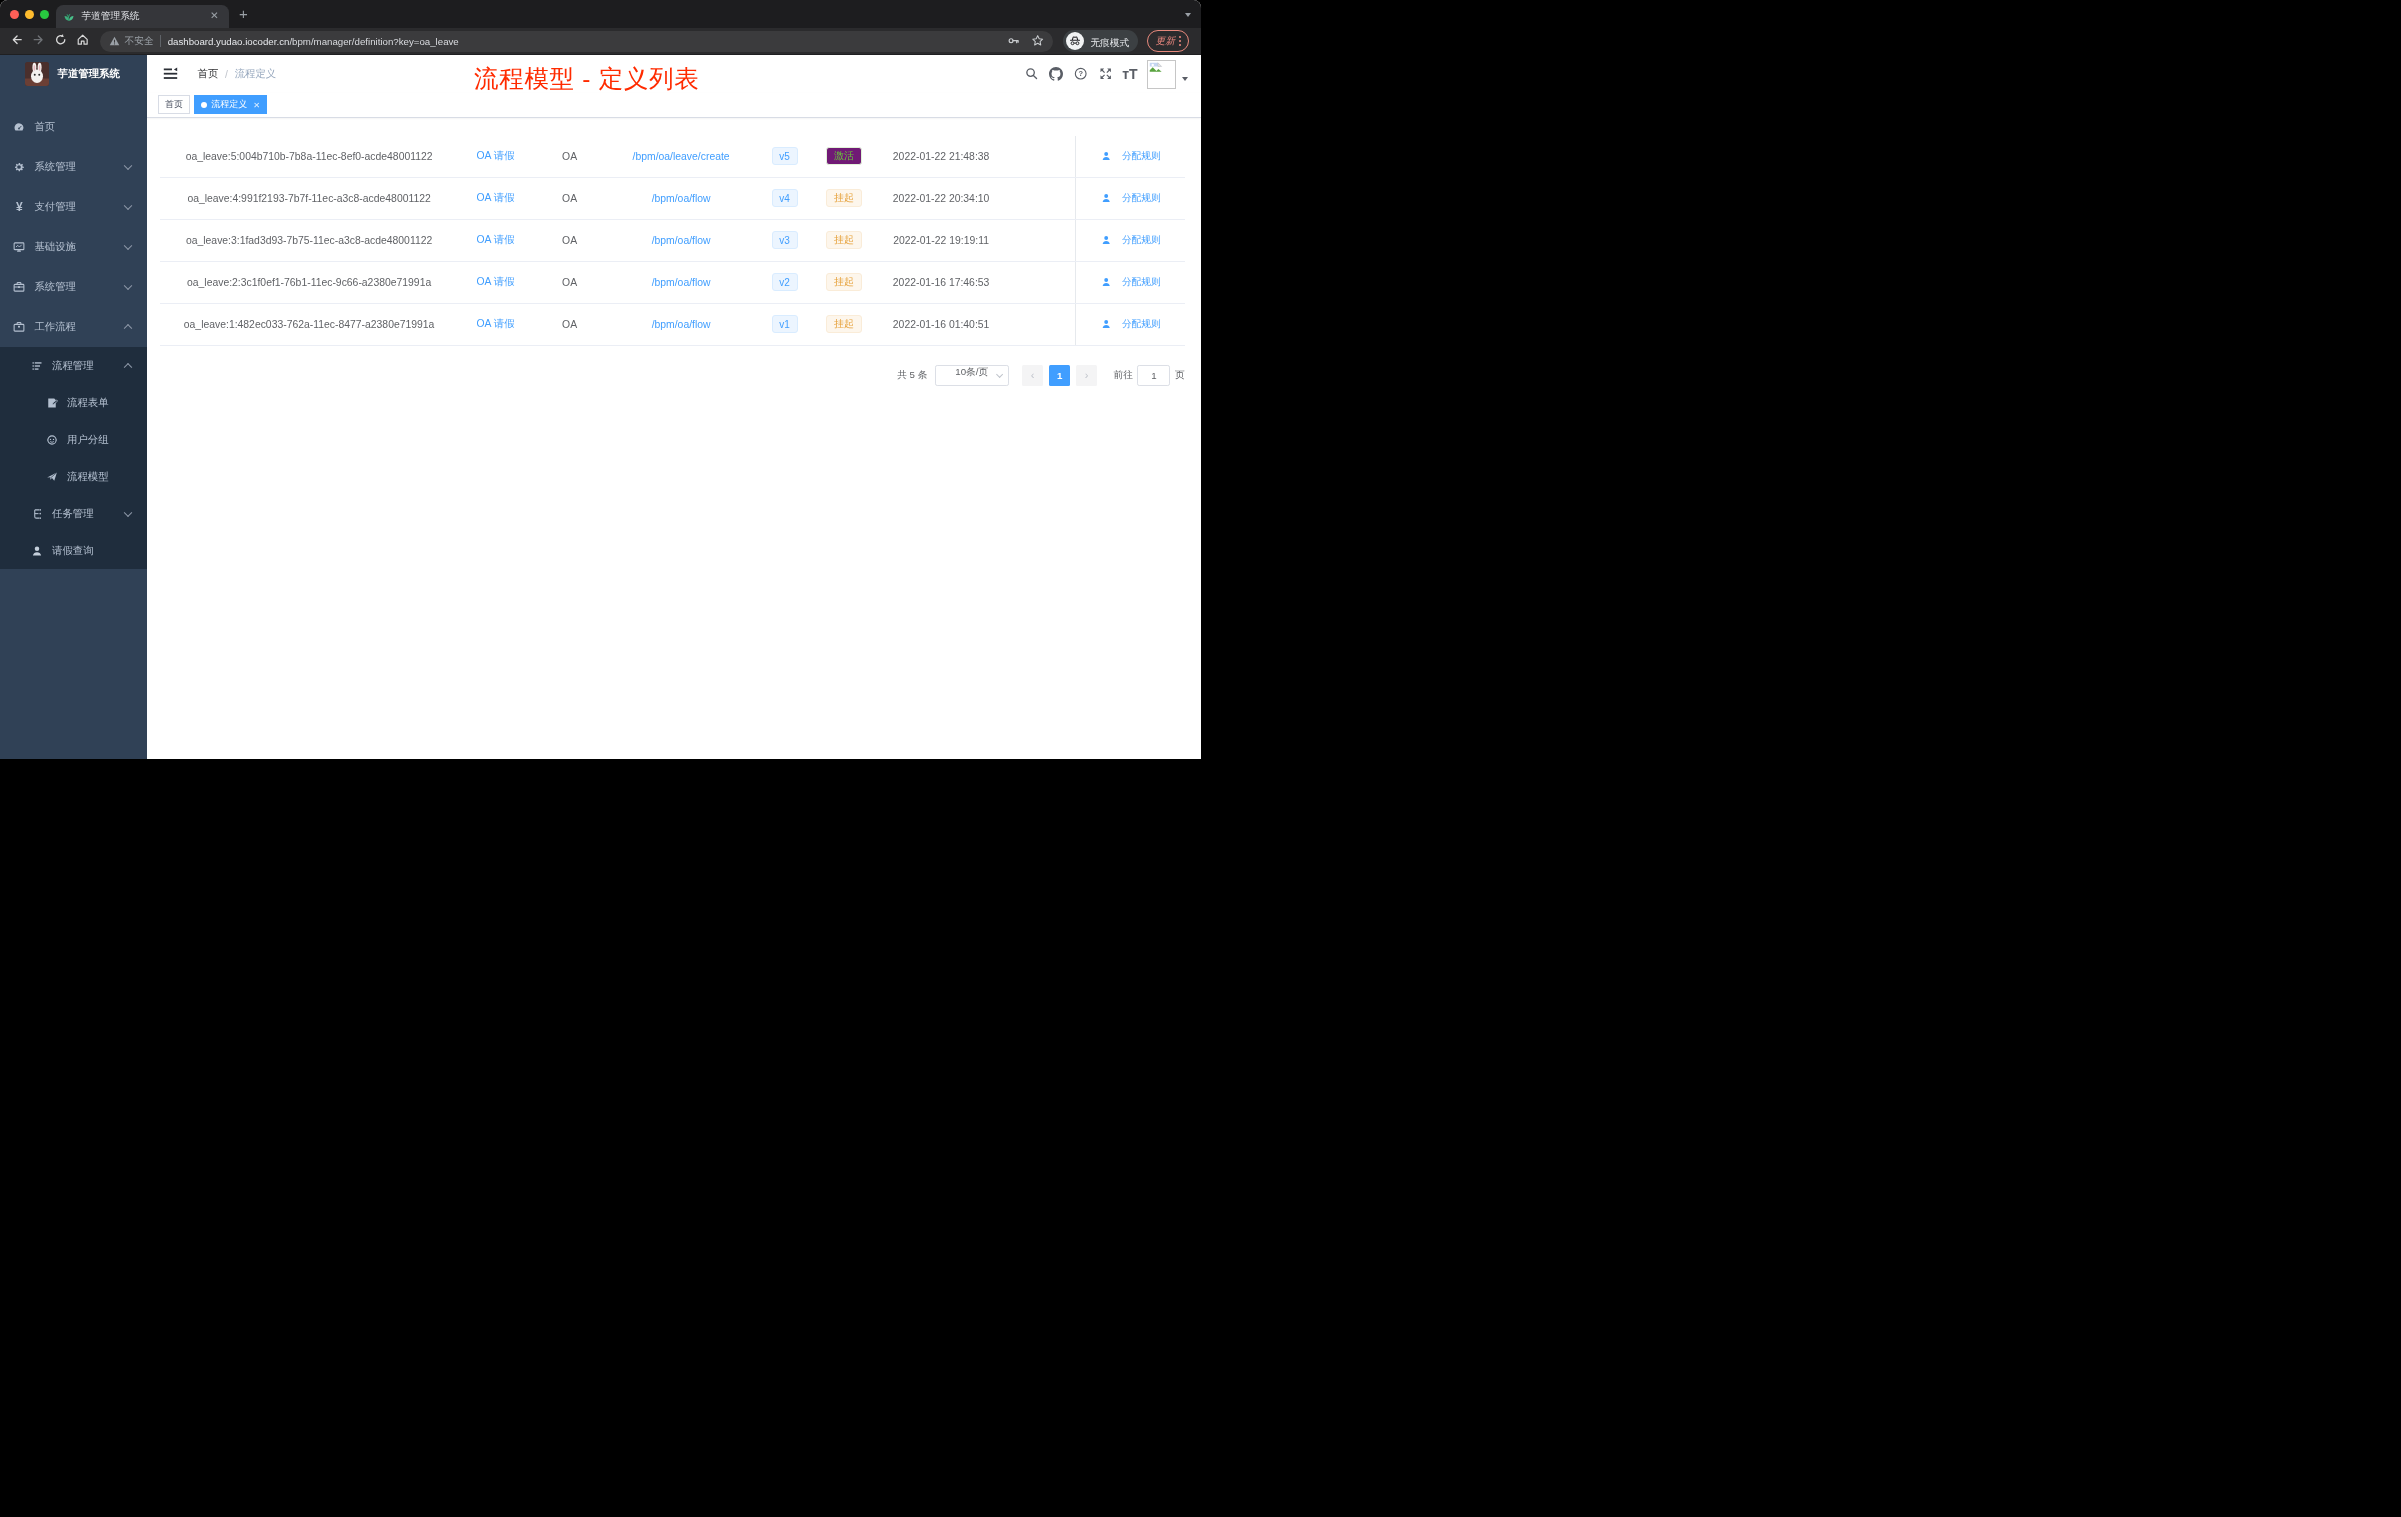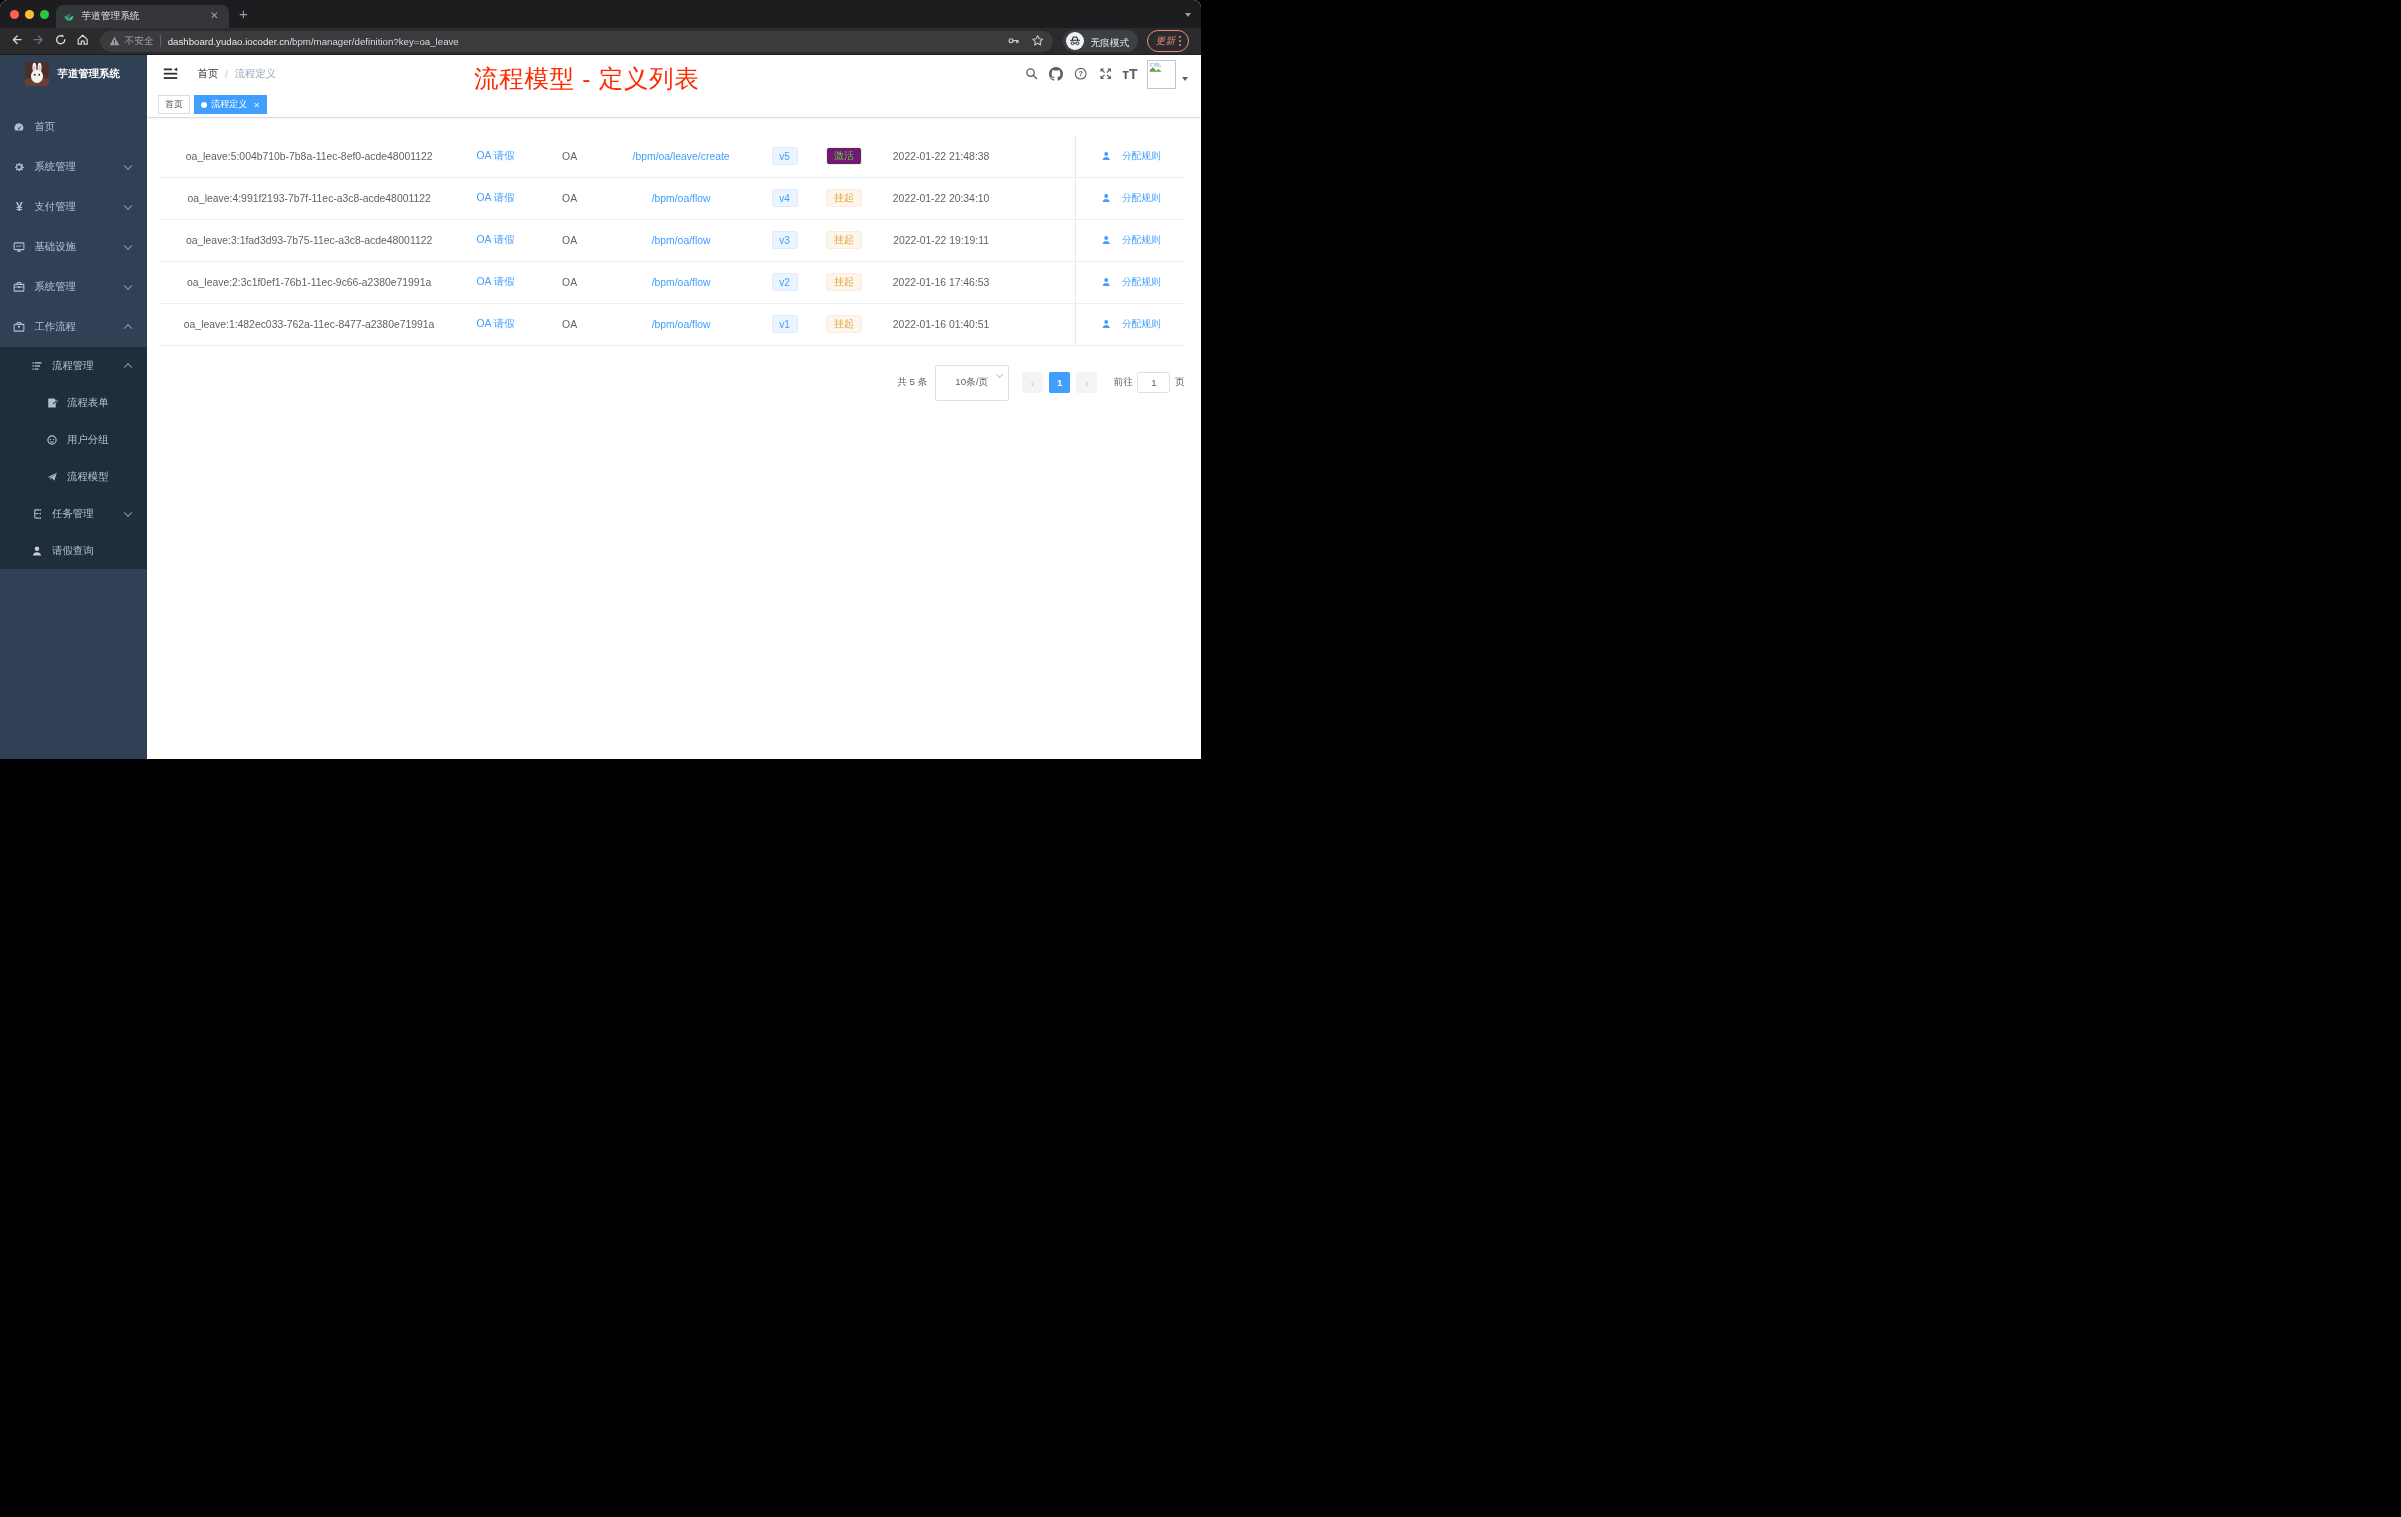--- a/index.html
+++ b/index.html
@@ -99,22 +99,22 @@
   .etag { height:18px; padding:0 6.7px; font-size:10px; border-radius:3px; display:inline-flex; align-items:center;
           border:0.7px solid; }
   .etag.info    { color:#409eff; background:#ecf5ff; border-color:#d9ecff; }
   .etag.success { color:#67c23a; background:#701a75; border-color:#e1f3d8; }
   .etag.warning { color:#e6a23c; background:#fdf6ec; border-color:#faecd8; }
   .op-link { color:#409eff; font-size:9.7px; display:inline-flex; align-items:center; gap:11px; cursor:pointer; }
 
   .pagination { width:1025px; margin-top:19.3px; display:flex; justify-content:flex-end; align-items:center;
                 font-size:9.7px; color:#606266; }
   .pg-total { margin-right:7.4px; }
-  .pg-size { width:74px; height:36px; border:0.7px solid #dcdfe6; border-radius:2.2px; margin-right:13.4px;
-             display:flex; align-items:center; justify-content:center; position:relative; cursor:pointer; }
+  .pg-size { width:74px; height:21px; border:0.7px solid #dcdfe6; border-radius:2.2px; margin-right:13.4px;
+             display:flex; justify-content:center; position:relative; cursor:pointer; }
   .pg-size .cv { position:absolute; right:6px; top:6.7px; width:5.2px; height:5.2px;
                  border-right:1px solid #c0c4cc; border-bottom:1px solid #c0c4cc; transform:rotate(45deg); }
   .pg-btn { width:21px; height:21px; background:#f4f4f5; border-radius:1.5px; display:flex; align-items:center;
             justify-content:center; margin-right:6px; color:#c0c4cc; font-size:11px; cursor:pointer; }
   .pg-page { width:21px; height:21px; background:#409eff; border-radius:1.5px; color:#fff; font-weight:bold;
              display:flex; align-items:center; justify-content:center; margin-right:6px; cursor:pointer; }
   .pg-goto { margin-left:10.4px; display:flex; align-items:center; gap:4.5px; }
   .goto-input { width:33px; height:21px; border:0.7px solid #dcdfe6; border-radius:2.2px; text-align:center;
                 font-size:9.7px; color:#606266; outline:none; }
 </style>

